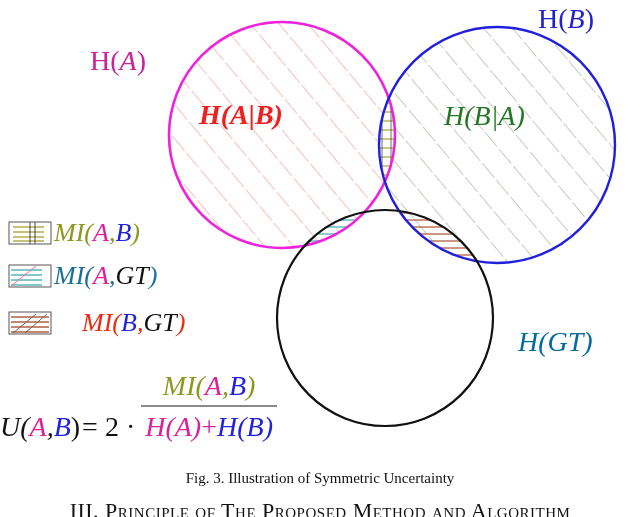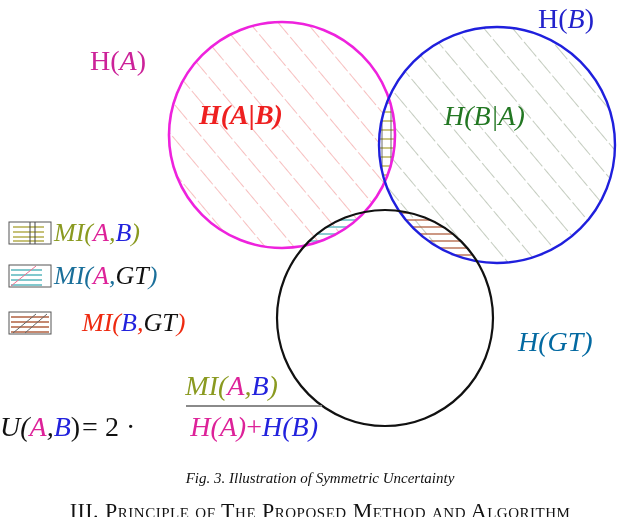--- a/index.html
+++ b/index.html
@@ -7,22 +7,22 @@
            font-family: "Liberation Serif", "DejaVu Serif", serif; }
     .fig { position: absolute; left: 0; top: 0; width: 640px; height: 517px; }
     .lbl { position: absolute; font-style: italic; font-size: 28px; line-height: 1; white-space: nowrap; }
     .up { font-style: normal; }
     .legend-row { position: absolute; left: 8px; height: 26px; display: flex; align-items: center; }
     .legend-text { font-style: italic; font-size: 26px; line-height: 1; margin-left: 2px; white-space: nowrap; }
     .formula { position: absolute; left: 0; top: 373px; height: 70px; display: flex; align-items: flex-end; font-size: 28px; }
     .formula .lhs { font-style: italic; white-space: nowrap; }
     .formula .frac { display: inline-flex; flex-direction: column; align-items: center; margin-left: 6px; }
     .formula .num { font-style: italic; white-space: nowrap; padding: 0 4px 3px 4px; }
-    .formula .den { font-style: italic; white-space: nowrap; padding: 4px 4px 0 4px; border-top: 2px solid #8a8a8a; margin-left: 45px; }
-    .caption { position: absolute; left: 0; width: 640px; top: 470px; text-align: center; font-size: 15px; color: #111; font-style: italic; }
+    .formula .den { font-style: italic; white-space: nowrap; padding: 4px 4px 0 4px; border-top: 2px solid #8a8a8a; }
+    .caption { position: absolute; left: 0; width: 640px; top: 470px; text-align: center; font-size: 15px; color: #111; }
     .heading { position: absolute; left: 0; width: 640px; top: 498px; text-align: center; font-size: 22px; color: #111; letter-spacing: 0.5px; font-variant: small-caps; white-space: nowrap; }
   </style>
 </head>
 <body>
 
 <svg class="fig" width="640" height="517" viewBox="0 0 640 517" xmlns="http://www.w3.org/2000/svg">
   <defs>
     <pattern id="hatchPink" patternUnits="userSpaceOnUse" width="22" height="22" patternTransform="rotate(-40)">
       <line x1="0" y1="0" x2="0" y2="22" stroke="#f08080" stroke-width="1" stroke-dasharray="14 3"></line>
     </pattern>

